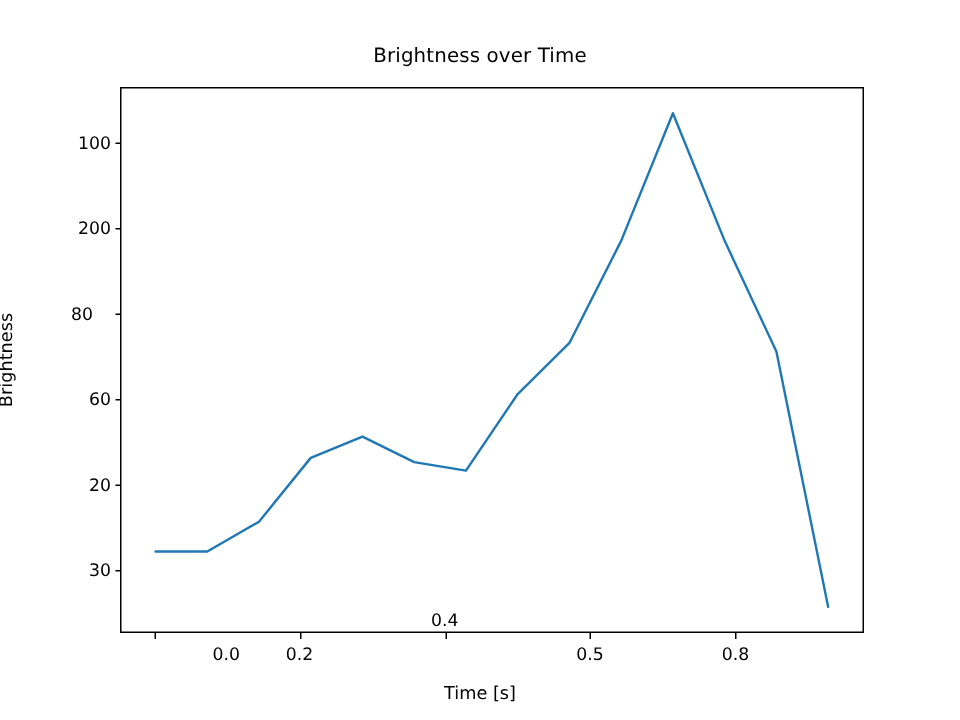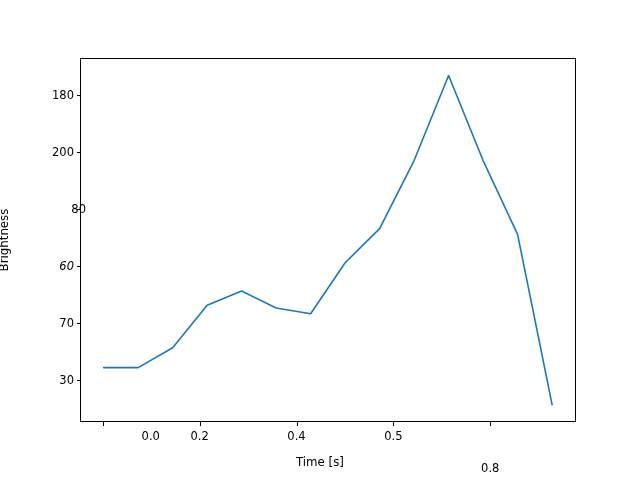--- a/index.html
+++ b/index.html
@@ -93,50 +93,51 @@
     transform: rotate(-90deg) translateX(-50%);
     transform-origin: left top;
     white-space: nowrap;
   }
 </style>
 </head>
 <body>
 
 <div id="figure">
 
+  <div id="chart-title">Brightness over Time</div>
 
   <div id="plot-area">
     <svg id="plot-svg" viewBox="0 0 496 364" preserveAspectRatio="none">
       <polyline id="data-line" fill="none" stroke="#1f77b4" stroke-width="1.6" stroke-linejoin="round" stroke-linecap="round" vector-effect="non-scaling-stroke" points="22.77,310.37 57.40,310.37 92.03,290.40 126.66,247.61 161.30,233.35 195.93,250.46 230.56,256.17 265.20,204.82 299.83,170.59 334.46,102.13 369.09,16.55 403.73,102.13 438.36,176.29 472.99,347.45"></polyline>
     </svg>
   </div>
 
   <div id="yticks">
       <div class="tick-label ytick-label" style="left: 30px; width: 44px; top: 379.781px;">30</div>
       <div class="tick-mark ytick-mark" style="position: absolute; left: 76.5px; top: 379.781px;"></div>
-      <div class="tick-label ytick-label" style="left: 30px; width: 44px; top: 322.727px;">70</div>
+      <div class="tick-label ytick-label" style="left: 30px; width: 44px; top: 322.727px;">20</div>
       <div class="tick-mark ytick-mark" style="position: absolute; left: 76.5px; top: 322.727px;"></div>
-      <div class="tick-label ytick-label" style="left: 30px; width: 44px; top: 265.674px; font-style: italic;">60</div>
+      <div class="tick-label ytick-label" style="left: 30px; width: 44px; top: 265.674px;">60</div>
       <div class="tick-mark ytick-mark" style="position: absolute; left: 76.5px; top: 265.674px;"></div>
-      <div class="tick-label ytick-label" style="left: 42px; width: 44px; top: 208.621px;">80</div>
+      <div class="tick-label ytick-label" style="left: 18px; width: 44px; top: 208.621px;">80</div>
       <div class="tick-mark ytick-mark" style="position: absolute; left: 76.5px; top: 208.621px;"></div>
       <div class="tick-label ytick-label" style="left: 30px; width: 44px; top: 151.567px;">200</div>
       <div class="tick-mark ytick-mark" style="position: absolute; left: 76.5px; top: 151.567px;"></div>
-      <div class="tick-label ytick-label" style="left: 30px; width: 44px; top: 94.5141px;">180</div>
+      <div class="tick-label ytick-label" style="left: 30px; width: 44px; top: 94.5141px;">100</div>
       <div class="tick-mark ytick-mark" style="position: absolute; left: 76.5px; top: 94.5141px;"></div>
     </div>
   <div id="xticks">
       <div class="tick-label xtick-label" style="left: 102.766px; top: 429px; margin-left: 48px;">0.0</div>
       <div class="tick-mark xtick-mark" style="position: absolute; left: 102.766px; top: 422px;"></div>
       <div class="tick-label xtick-label" style="left: 199.641px; top: 429px;">0.2</div>
       <div class="tick-mark xtick-mark" style="position: absolute; left: 199.641px; top: 422px;"></div>
-      <div class="tick-label xtick-label" style="left: 296.516px; top: 429px;">0.4</div>
+      <div class="tick-label xtick-label" style="left: 296.516px; top: 406px;">0.4</div>
       <div class="tick-mark xtick-mark" style="position: absolute; left: 296.516px; top: 422px;"></div>
       <div class="tick-label xtick-label" style="left: 393.391px; top: 429px;">0.5</div>
       <div class="tick-mark xtick-mark" style="position: absolute; left: 393.391px; top: 422px;"></div>
-      <div class="tick-label xtick-label" style="left: 490.266px; top: 429px; margin-top: 32px;">0.8</div>
+      <div class="tick-label xtick-label" style="left: 490.266px; top: 429px;">0.8</div>
       <div class="tick-mark xtick-mark" style="position: absolute; left: 490.266px; top: 422px;"></div>
     </div>
 
   <div id="xaxis-label">Time [s]</div>
   <div id="yaxis-label">Brightness</div>
 
 </div>
 
 </body></html>

